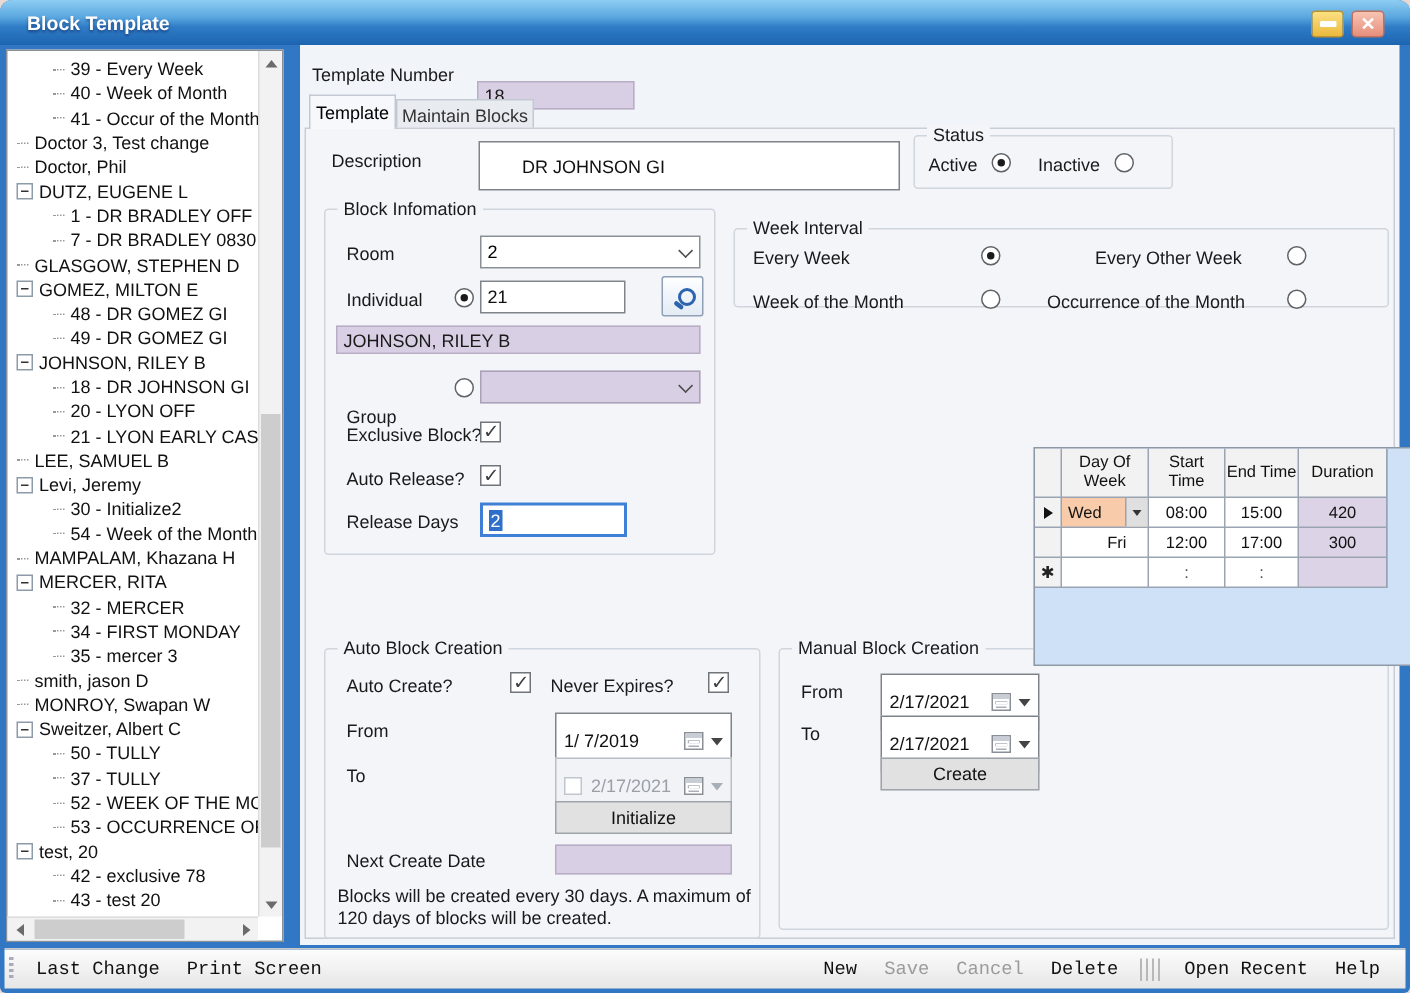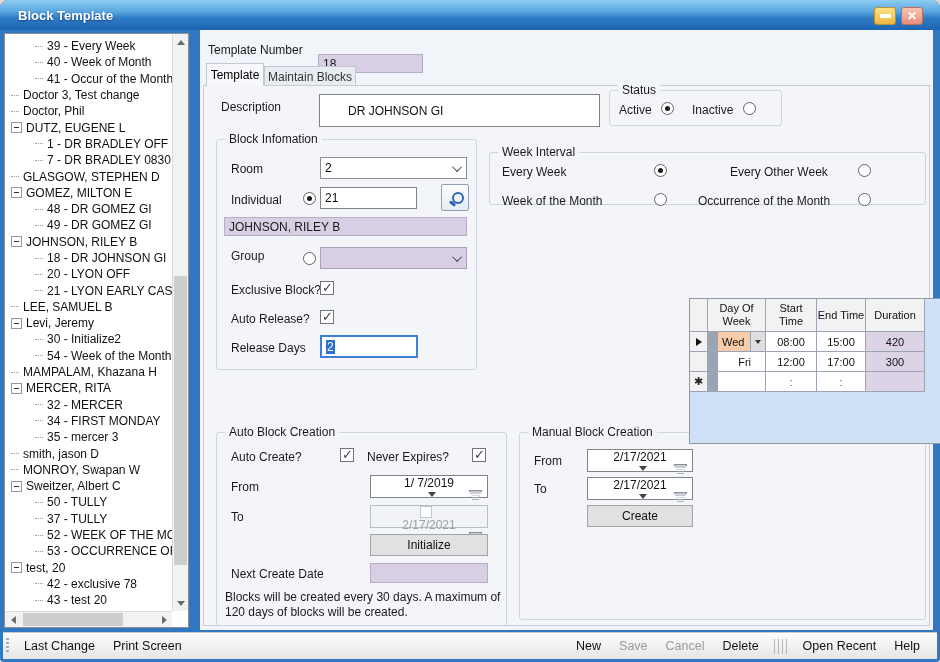--- a/index.html
+++ b/index.html
@@ -58,53 +58,53 @@
   .checkbox.checked::after { content:"\2713"; position:absolute; left:1px; top:-2px; font-size:13px; color:#3b3f44; }
 
   .search-btn { position:absolute; width:28px; height:27px; border:1px solid #8fa0b4; background:linear-gradient(#fdfeff,#e4ebf4); border-radius:2px; display:flex; align-items:center; justify-content:center; cursor:pointer; }
   .mag { position:relative; width:12px; height:12px; }
   .mag::before { content:""; position:absolute; left:3px; top:0; width:8px; height:8px; border:2px solid #2c64ad; border-radius:50%; }
   .mag::after { content:""; position:absolute; left:0px; bottom:-1px; width:7px; height:3px; background:#2c64ad; transform:rotate(38deg); border-radius:2px; }
 
   .focusbox { border:2px solid #3f7fd6; background:#fff; }
   .sel-text { background:#2e6fc9; color:#fff; padding:0 1px; }
 
-  .datepicker { position:absolute; height:23px; background:#fff; border:1px solid #7f838a; display:flex; align-items:center; padding:0 5px; font-size:12px; color:#111;flex-direction:column; }
+  .datepicker { position:absolute; height:38px; background:#fff; border:1px solid #7f838a; display:flex; align-items:center; padding:0 5px; font-size:12px; color:#111; }
   .datepicker.disabled { background:#f1f3f7; border-color:#b9bfc8; color:#9aa0a8; }
   .cal-icon { width:13px; height:12px; border:1px solid #8a8f96; background:#fff; margin-left:auto; position:relative; }
   .cal-icon::before { content:""; position:absolute; left:0; right:0; top:0; height:3px; background:#c9ced6; }
   .cal-icon::after { content:""; position:absolute; left:2px; right:2px; top:5px; height:1px; box-shadow:0 0 0 .5px #aab0b8, 0 3px 0 0 #aab0b8; }
   .dp-tri { width:0;height:0;border-left:4px solid transparent;border-right:4px solid transparent;border-top:5px solid #444; margin-left:5px; }
   .datepicker.disabled .dp-tri { border-top-color:#a8aeb6; }
   .dp-inner-check { width:12px; height:12px; border:1px solid #c0c6ce; background:#fff; margin-right:6px; flex:0 0 12px; }
 
   .push-btn { position:absolute; background:#e1e1e1; border:1px solid #9fa4ab; font-size:12px; color:#111; display:flex; align-items:center; justify-content:center; cursor:pointer; }
 
   
   .grid-wrap { position:absolute; left:489px; top:268px; width:434px; height:146px; background:#cfe1f6; border:1px solid #8e99a6; overflow:hidden; }
   .grid-table { position:absolute; left:0; top:0; display:grid; grid-template-columns:17px 57px 50px 48px 58px; background:#9aa4b2; gap:1px; border-right:1px solid #9aa4b2; border-bottom:1px solid #9aa4b2; }
   .gcell { background:#fff; font-size:11px; display:flex; align-items:center; justify-content:center; color:#111; }
   .ghead { background:#f2f2f2; text-align:center; line-height:1.15; font-size:11px; }
   .gsel { background:#f2f2f2; }
   .gcell.hrow { height:32px; }
   .gcell.drow { height:19px; }
-  .day-cell { justify-content:flex-end; padding-right:14px;margin-left:10px; }
+  .day-cell { justify-content:flex-end; padding-right:14px; }
   .day-cell.editing { justify-content:flex-start; padding:0; background:#f8cbaa; }
   .day-val { flex:1; padding-left:4px; font-size:11px; }
   .day-drop { width:15px; align-self:stretch; background:#dfdfdf; border-left:1px solid #9aa4b2; display:flex; align-items:center; justify-content:center; }
   .day-drop i { width:0;height:0;border-left:3.5px solid transparent;border-right:3.5px solid transparent;border-top:4.5px solid #333; }
   .dur-cell { background:#ddd3e6; }
   .cur-arrow { width:0;height:0;border-top:4.5px solid transparent;border-bottom:4.5px solid transparent;border-left:6px solid #111; }
   .new-mark { font-size:11px; color:#222; }
   .colon { color:#555; }
 
   
   .statusbar { position:absolute; left:3px; right:3px; top:632px; height:27px;
     background:linear-gradient(#fcfcfc,#e6e6e6); border-top:1px solid #c9c9c9;
-    display:flex; align-items:center; font-size:12.5px; color:#111; }
+    display:flex; align-items:center; font-size:12.5px; color:#111;font-family:Liberation Mono, monospace; }
   .sb-grip { width:3px; height:16px; margin:0 6px 0 3px; background:repeating-linear-gradient(180deg,#aab 0 2px,transparent 2px 4px); }
   .sb-item { padding:0 9px; cursor:pointer; white-space:nowrap; }
   .sb-item.disabled { color:#9b9b9b; cursor:default; }
   .sb-right { margin-left:auto; display:flex; align-items:flex-start; padding-right:8px; }
   .grip-bars { width:14px; height:15px; margin:0 6px; background:repeating-linear-gradient(90deg,#b8b8b8 0 1px,transparent 1px 4px); }
 </style>
 </head>
 <body>
 
 <div id="window">
@@ -329,21 +329,21 @@
           <span>21</span>
         </div>
         <div class="search-btn" style="left:224px; top:44px;">
           <span class="mag"></span>
         </div>
 
         <div class="field lavender" style="left:7px; top:77px; width:243px; height:19px;">
           <span>JOHNSON, RILEY B</span>
         </div>
 
-        <span class="lbl" style="left:14px; top:109px;">Group</span>
+        <span class="lbl" style="left:14px; top:131px;">Group</span>
         <span class="radio" style="left:86px; top:112px;"></span>
         <div class="field combo disabled" style="left:103px; top:107px; width:147px; height:22px;">
           <span></span>
             <span class="chev"></span>
         </div>
 
         <span class="lbl" style="left:14px; top:143px;">Exclusive Block?</span>
         <span class="checkbox checked" style="left:103px; top:141px;"></span>
 
         <span class="lbl" style="left:14px; top:172px;">Auto Release?</span>

